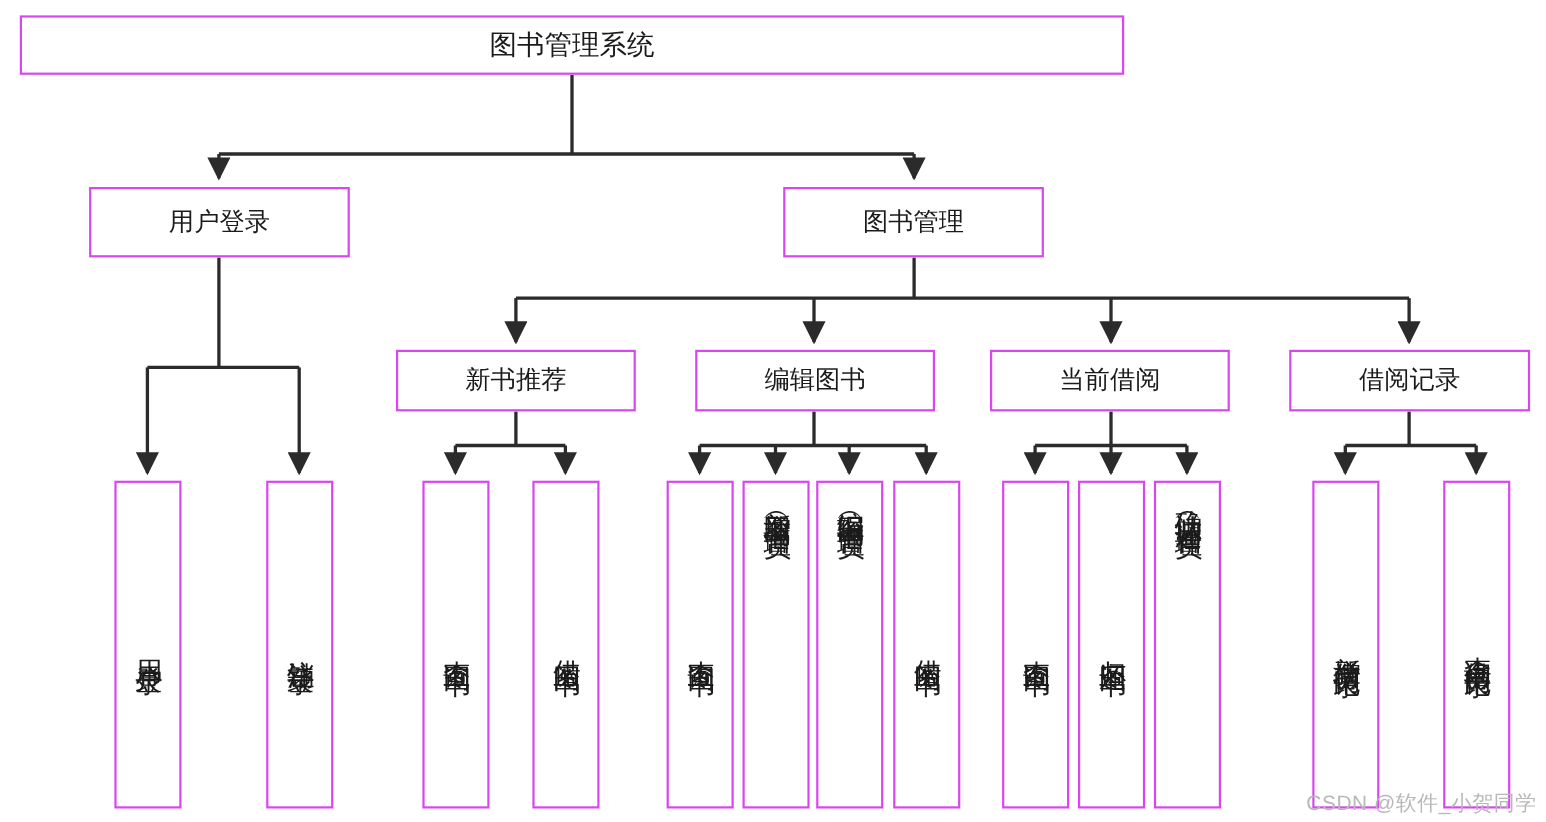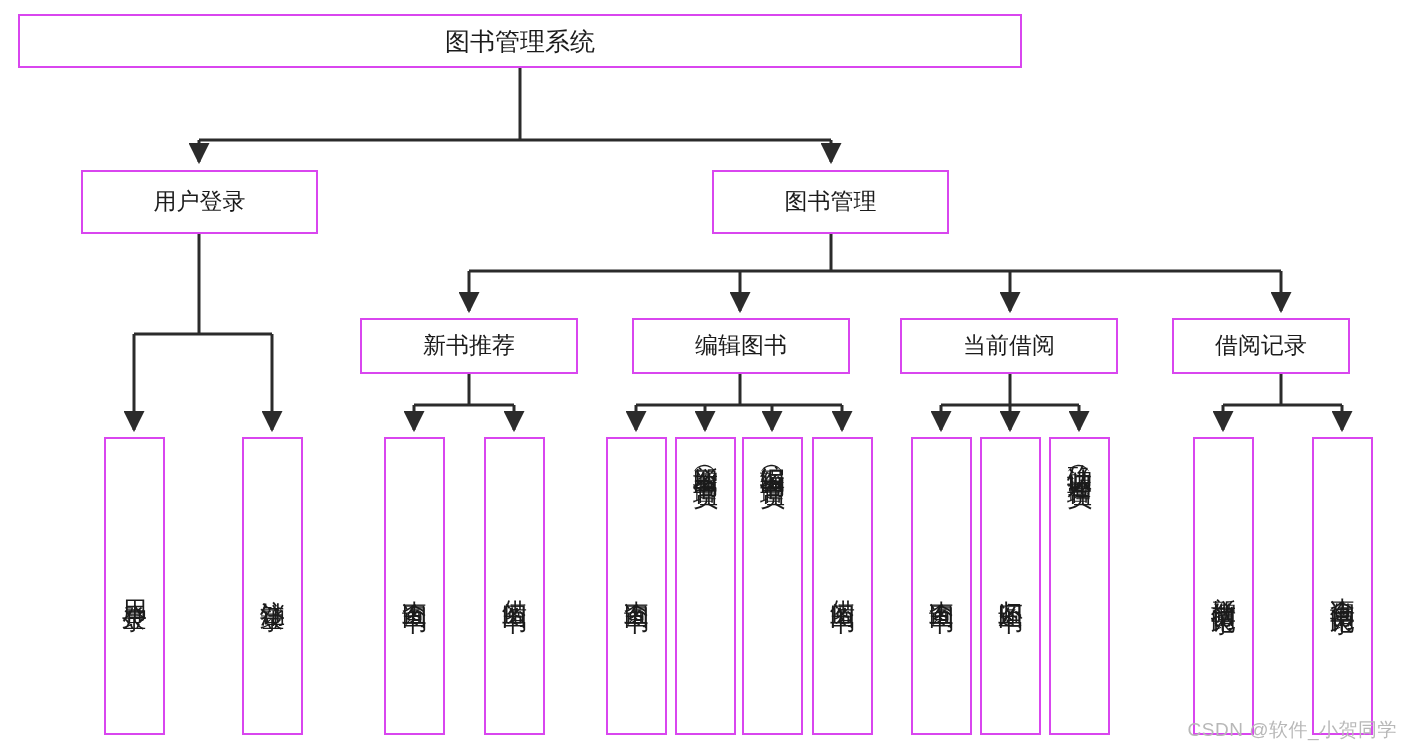--- a/index.html
+++ b/index.html
@@ -129,21 +129,21 @@
 
   <div class="node lvl3" style="left:360px;top:318px;width:218px;height:56px;">
     <span class="lbl">新书推荐</span>
   </div>
   <div class="node lvl3" style="left:632px;top:318px;width:218px;height:56px;">
     <span class="lbl">编辑图书</span>
   </div>
   <div class="node lvl3" style="left:900px;top:318px;width:218px;height:56px;">
     <span class="lbl">当前借阅</span>
   </div>
-  <div class="node lvl3" style="left:1172px;top:318px;width:178px;height:56px;justify-content:center;">
+  <div class="node lvl3" style="left:1172px;top:318px;width:219px;height:56px;justify-content:center;">
     <span class="lbl">借阅记录</span>
   </div>
 
   <div class="node leaf" style="left:104px;top:437px;width:61px;height:298px;">
     <span class="lbl">用户登录</span>
   </div>
   <div class="node leaf" style="left:242px;top:437px;width:61px;height:298px;">
     <span class="lbl">注销登录</span>
   </div>
 

